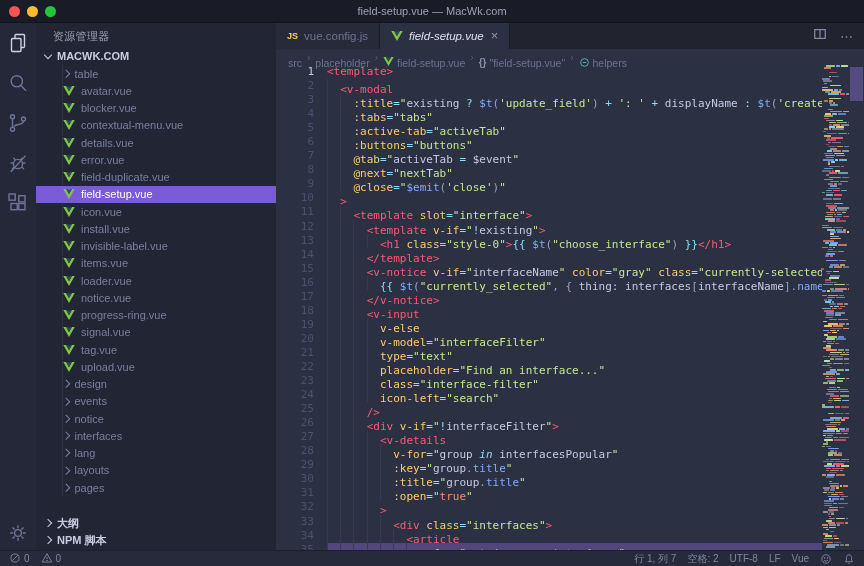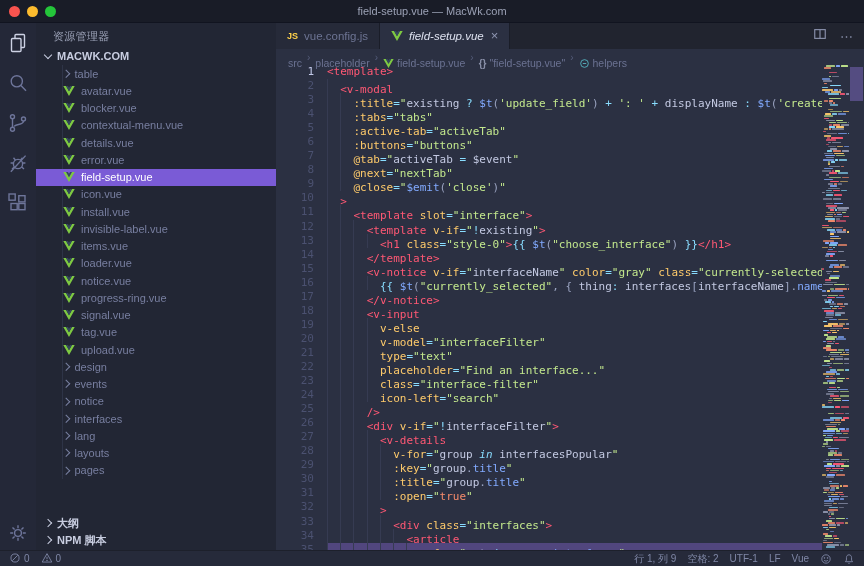--- a/index.html
+++ b/index.html
@@ -44,21 +44,21 @@
        color:#6d7493;border-right:1px solid #1a1d28;}
   .tab.active{background:#2b3042;color:#dde1ef;}
   .tab.active .tab-label{font-style:italic;}
   .tab-icon{margin-right:6px;display:flex;align-items:center;}
   .jsicon{color:#ffd24a;font-weight:bold;font-size:9px;font-family:"Liberation Sans",sans-serif;}
   .tab-close{margin-left:7px;color:#8f96b2;font-size:13px;line-height:10px;}
   .tab-actions{position:absolute;right:10px;top:0;height:26px;display:flex;align-items:center;gap:13px;color:#8b92ad;}
   .tab-actions svg{stroke:#8b92ad;fill:none;stroke-width:1.3;}
   .more{font-size:13px;letter-spacing:1px;color:#8b92ad;}
   .breadcrumbs{height:16px;display:flex;align-items:center;padding-left:12px;font-size:10.5px;color:#6b7292;}
-  .bc-item{display:flex;align-items:center;gap:3px;white-space:nowrap;margin-top:12px;}
+  .bc-item{display:flex;gap:3px;white-space:nowrap;margin-top:12px;}
   .bc-sep{color:#555c7a;margin:0 5px;font-size:10px;}
   .bc-braces{color:#8a90a8;font-weight:bold;font-size:10px;}
   
   .code{position:absolute;top:42px;left:0;right:42px;bottom:0;overflow:hidden;
         font-family:"DejaVu Sans Mono",monospace;font-size:11px;}
   .line{display:flex;height:14.06px;line-height:14.1px;white-space:pre;}
   .ln{width:38px;text-align:right;padding-right:13px;color:#4b5170;flex-shrink:0;}
   .line.cur .ln{color:#c2c8e8;}
   .content{flex:1;min-width:0;}
   .line.hl .content{background:#51467e;}
@@ -177,20 +177,27 @@
             </svg>
             <span class="lbl">details.vue</span>
           </div>
           <div class="row">
             <svg class="vicon" style="width:12px;height:10px" viewBox="0 0 24 21">
               <polygon points="0,0 12,21 24,0 18.2,0 12,10.8 5.8,0" fill="#7ec942"></polygon>
               <polygon points="5.8,0 12,10.8 18.2,0 14.2,0 12,3.9 9.8,0" fill="#35495e"></polygon>
             </svg>
             <span class="lbl">error.vue</span>
           </div>
+          <div class="row">
+            <svg class="vicon" style="width:12px;height:10px" viewBox="0 0 24 21">
+              <polygon points="0,0 12,21 24,0 18.2,0 12,10.8 5.8,0" fill="#7ec942"></polygon>
+              <polygon points="5.8,0 12,10.8 18.2,0 14.2,0 12,3.9 9.8,0" fill="#35495e"></polygon>
+            </svg>
+            <span class="lbl">field-duplicate.vue</span>
+          </div>
           <div class="row sel">
             <svg class="vicon" style="width:12px;height:10px" viewBox="0 0 24 21">
               <polygon points="0,0 12,21 24,0 18.2,0 12,10.8 5.8,0" fill="#7ec942"></polygon>
               <polygon points="5.8,0 12,10.8 18.2,0 14.2,0 12,3.9 9.8,0" fill="#35495e"></polygon>
             </svg>
             <span class="lbl">field-setup.vue</span>
           </div>
           <div class="row">
             <svg class="vicon" style="width:12px;height:10px" viewBox="0 0 24 21">
               <polygon points="0,0 12,21 24,0 18.2,0 12,10.8 5.8,0" fill="#7ec942"></polygon>
@@ -1238,23 +1245,23 @@
         <span class="sb-item">
           <span><svg width="12" height="12" viewBox="0 0 16 16">
               <path d="M8 2.2 L14.4 13.4 H1.6 Z"></path>
               <line x1="8" y1="6.4" x2="8" y2="9.4"></line>
               <circle cx="8" cy="11.3" r="0.5"></circle>
             </svg></span>
           <span>0</span>
         </span>
       </div>
     <div class="sb-right" id="sb-right">
-        <span class="sb-item">行 1, 列 9</span>
+        <span class="sb-item">行 1, 列 7</span>
         <span class="sb-item">空格: 2</span>
-        <span class="sb-item">UTF-1</span>
+        <span class="sb-item">UTF-8</span>
         <span class="sb-item">LF</span>
         <span class="sb-item">Vue</span>
         <span class="sb-item">
           <svg width="12" height="12" viewBox="0 0 16 16">
             <circle cx="8" cy="8" r="5.6"></circle>
             <circle cx="5.9" cy="6.6" r="0.6"></circle>
             <circle cx="10.1" cy="6.6" r="0.6"></circle>
             <path d="M5.4 9.6 C6.6 11.2 9.4 11.2 10.6 9.6"></path>
           </svg>
         </span>

